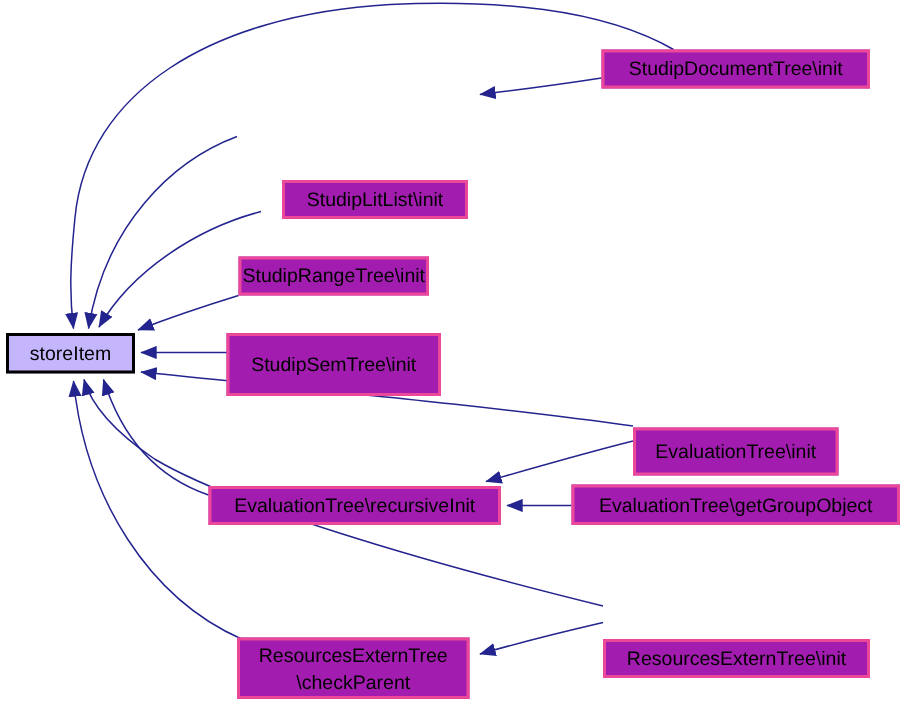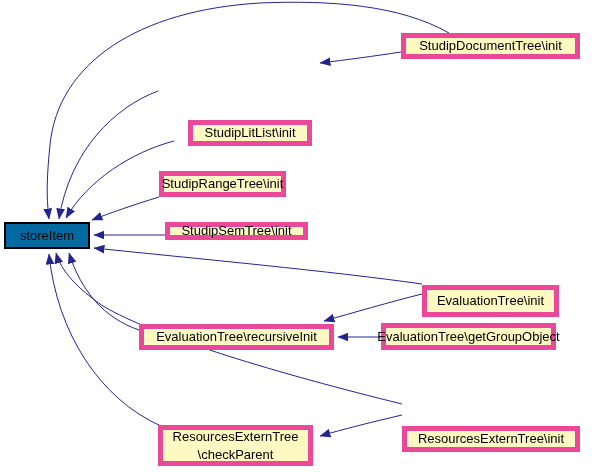--- a/index.html
+++ b/index.html
@@ -7,34 +7,34 @@
     position:relative;
     width:605px;height:473px;
     background:#ffffff;
     font-family:"Liberation Sans", sans-serif;
     overflow:hidden;
   }
   .edges{position:absolute;left:0;top:0;width:605px;height:473px;}
   .node{
     position:absolute;
     box-sizing:border-box;
-    border:5px solid #ec4899;
-    background:#fef9c3;
+    border:2px solid #ec4899;
+    background:#a21caf;
     color:#000000;
     font-size:13px;
     line-height:18px;
     display:flex;
     align-items:center;
     justify-content:center;
     text-align:center;
     white-space:pre-line;
     cursor:pointer;
   }
   .node.focus{
-    background:#0369a1;
+    background:#c4b5fd;
     border:2px solid #000000;
     cursor:default;
   }
 </style>
 </head>
 <body>
 
 <div class="diagram">
 
   <svg class="edges" width="605" height="473" viewBox="0 0 605 473" fill="none" stroke="#24248F" stroke-width="1">
@@ -61,26 +61,26 @@
 
   <div class="node focus" style="left:4px;top:222px;width:86px;height:27px">storeItem</div>
 
   <div class="node" style="left:401px;top:33px;width:179px;height:26px">StudipDocumentTree\init</div>
 
 
   <div class="node" style="left:188px;top:120px;width:124px;height:26px">StudipLitList\init</div>
 
   <div class="node" style="left:159px;top:171px;width:127px;height:26px">StudipRangeTree\init</div>
 
-  <div class="node" style="left:165px;top:222px;width:143px;height:18px">StudipSemTree\init</div>
+  <div class="node" style="left:151px;top:222px;width:143px;height:42px">StudipSemTree\init</div>
 
   <div class="node" style="left:422px;top:285px;width:137px;height:32px">EvaluationTree\init</div>
 
   <div class="node" style="left:139px;top:324px;width:195px;height:26px">EvaluationTree\recursiveInit</div>
 
-  <div class="node" style="left:381px;top:323px;width:175px;height:27px">EvaluationTree\getGroupObject</div>
+  <div class="node" style="left:381px;top:323px;width:219px;height:27px">EvaluationTree\getGroupObject</div>
 
   <div class="node" style="left:402px;top:426px;width:178px;height:26px">ResourcesExternTree\init</div>
 
   <div class="node" style="left:158px;top:425px;width:155px;height:41px">ResourcesExternTree
 \checkParent</div>
 
 </div>
 
 </body></html>

